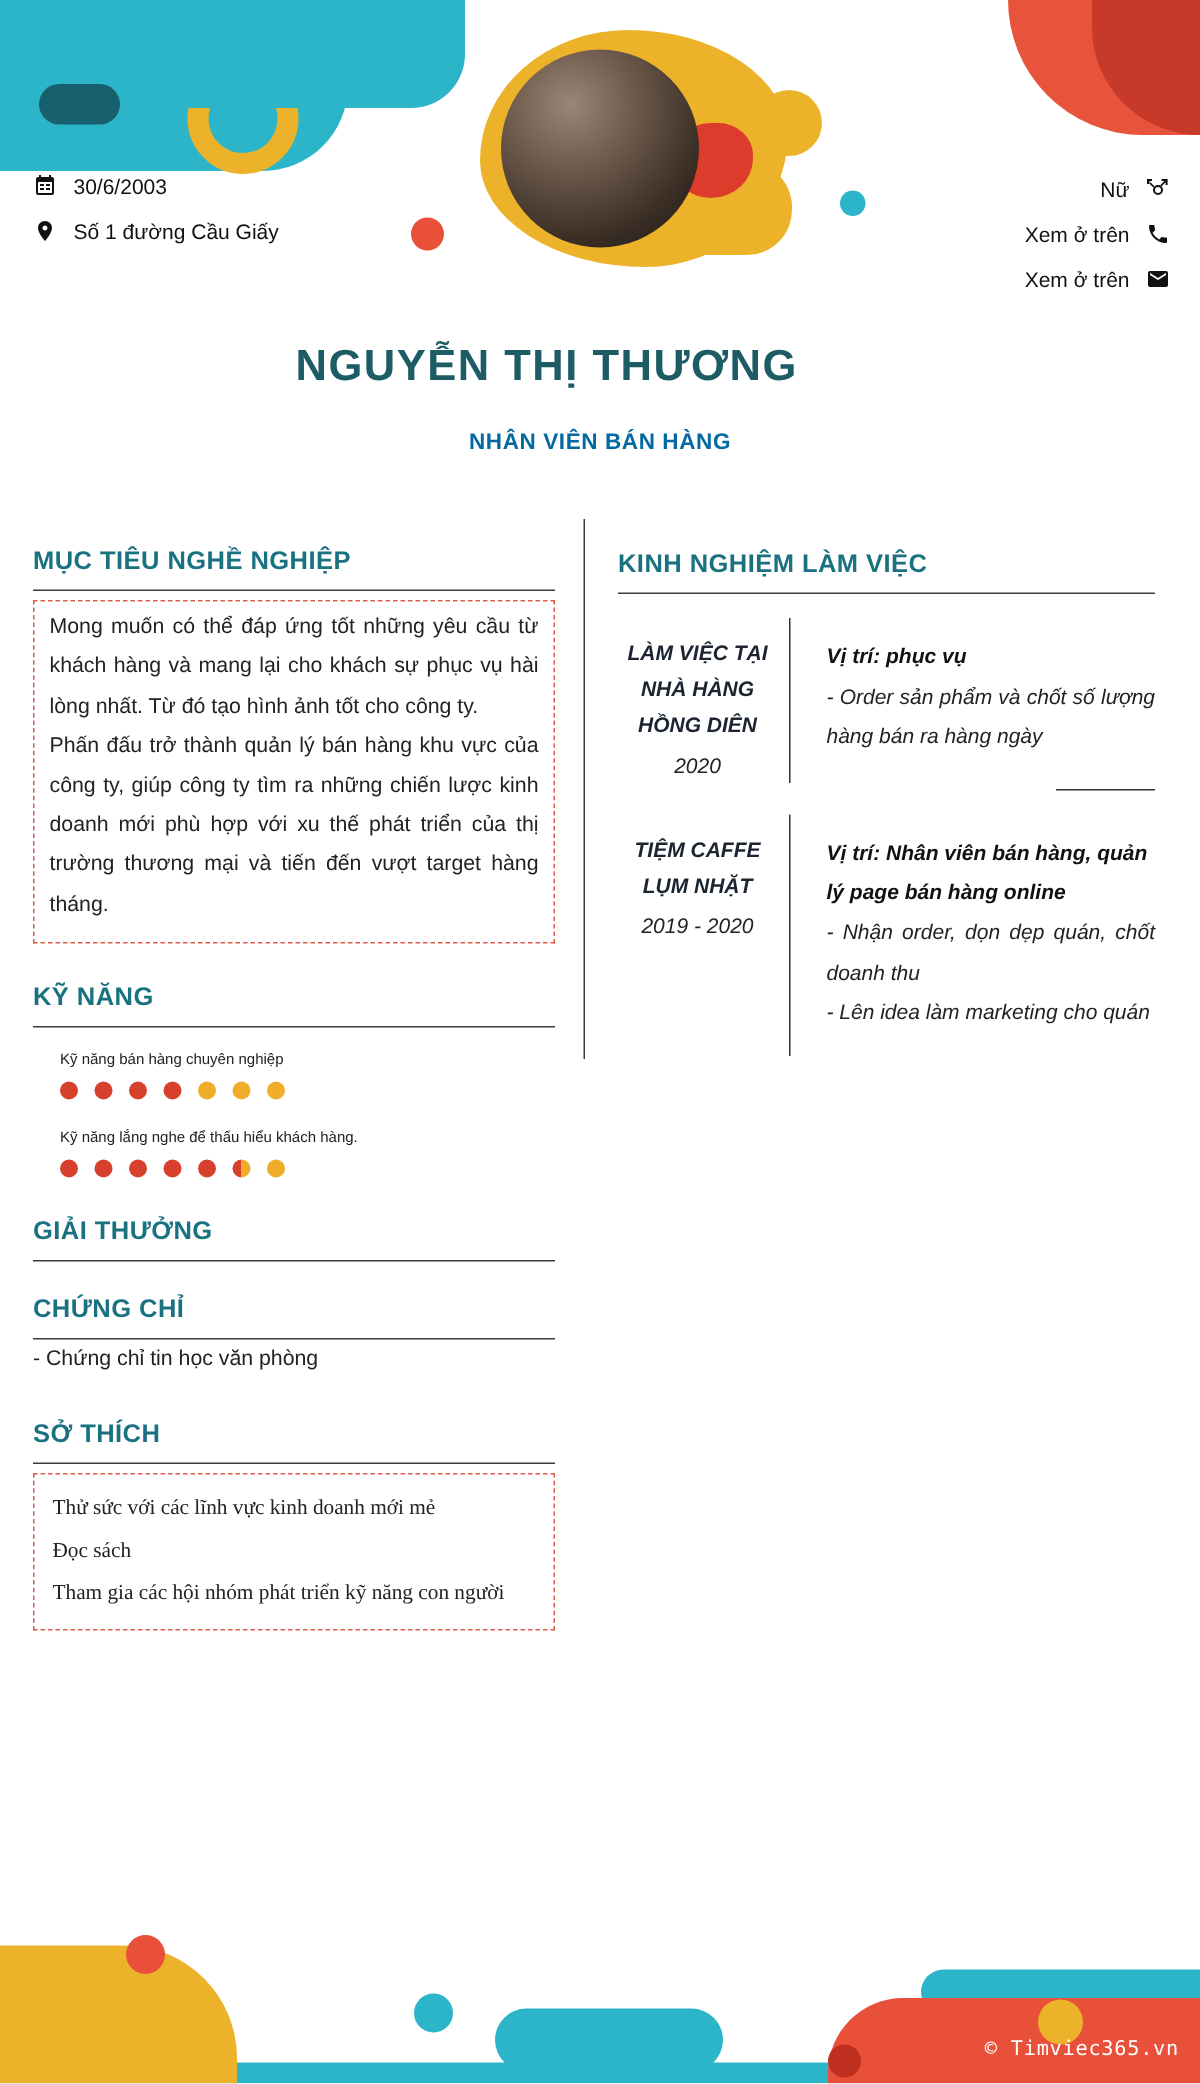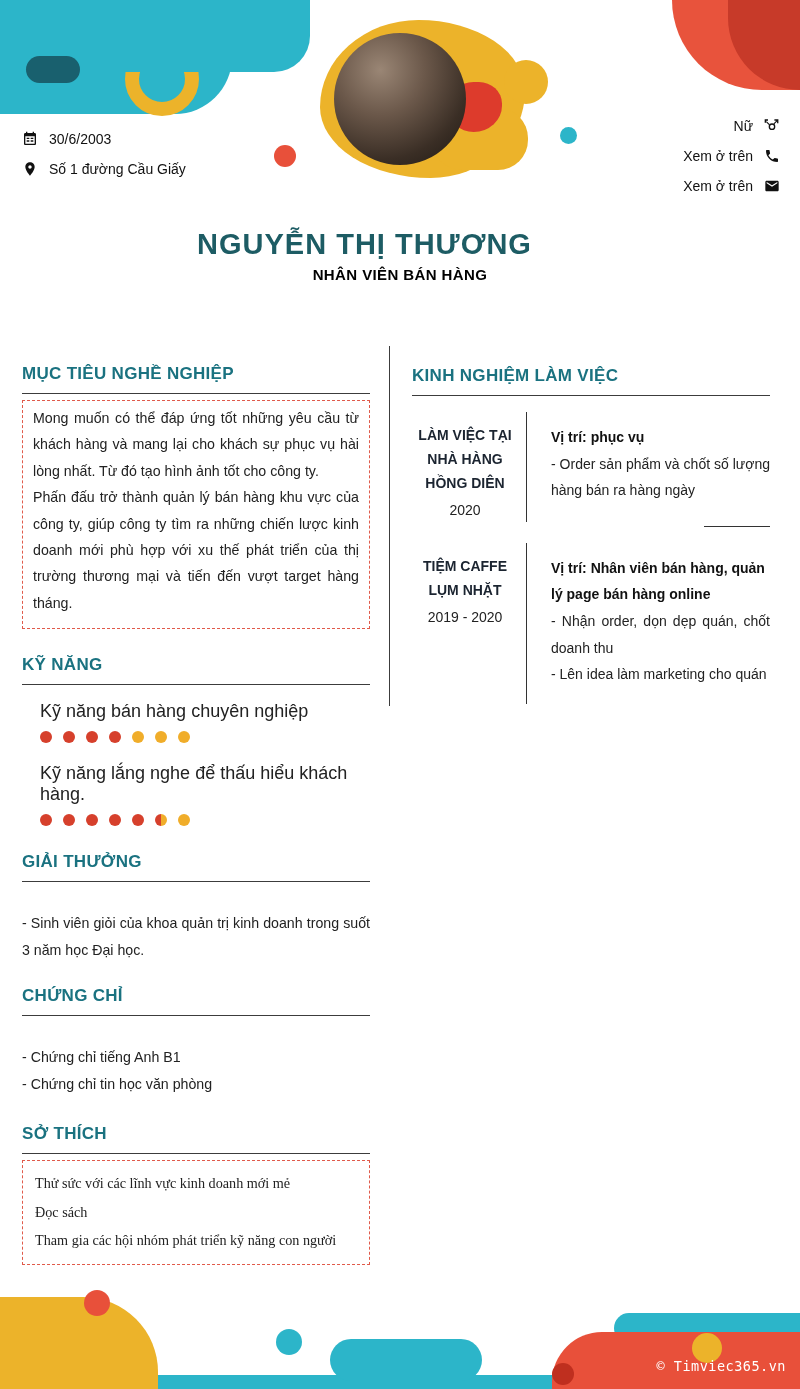--- a/index.html
+++ b/index.html
@@ -33,61 +33,61 @@
   .bl-cyandot{bottom:34px;left:276px;width:26px;height:26px;background:#2cb5c9;border-radius:50%;z-index:2;}
   .bc-teal{bottom:8px;left:330px;width:152px;height:42px;background:#2cb5c9;border-radius:21px;z-index:2;}
   .br-cyanbar{bottom:46px;right:0;width:186px;height:30px;background:#2cb5c9;border-radius:15px 0 0 15px;z-index:2;}
   .br-orange{bottom:0;right:0;width:248px;height:57px;background:#e8503a;border-radius:50px 0 0 0;z-index:3;}
   .br-reddot{bottom:4px;left:552px;width:22px;height:22px;background:#bf2f1f;border-radius:50%;z-index:4;}
   .br-ycircle{bottom:26px;right:78px;width:30px;height:30px;background:#ecb32a;border-radius:50%;z-index:4;}
   .copyright{bottom:15px;right:14px;color:#fff;font-family:"DejaVu Sans Mono", monospace;
              font-size:13.5px;z-index:5;letter-spacing:.5px;}
 
   
-  .contact-left{position:absolute;left:22px;top:131px;z-index:6;}
+  .contact-left{position:absolute;left:22px;top:116px;z-index:6;}
   .contact-right{position:absolute;right:20px;top:118px;z-index:6;text-align:right;}
   .c-row{display:flex;align-items:center;gap:11px;margin-bottom:14px;font-size:14px;color:#111;}
   .contact-right .c-row{justify-content:flex-end;}
   .icon{width:16px;height:16px;display:inline-block;flex:0 0 auto;}
   .icon svg{width:16px;height:16px;display:block;fill:#111;}
 
   
   .name{position:absolute;top:228px;left:0;width:729px;text-align:center;z-index:6;
         font-size:29px;font-weight:bold;color:#1d5c64;letter-spacing:1px;}
-  .job-title{position:absolute;top:266px;left:0;width:800px;text-align:center;z-index:6;
-        font-size:15px;font-weight:bold;color:#000000;letter-spacing:.4px;}
+  .job-title{position:absolute;top:286px;left:0;width:800px;text-align:center;z-index:6;
+        font-size:15px;font-weight:bold;color:#0369a1;letter-spacing:.4px;}
 
   
   .col-left{position:absolute;left:22px;top:364px;width:348px;z-index:6;}
   .col-right{position:absolute;left:412px;top:366px;width:358px;z-index:6;}
   .col-divider{position:absolute;left:389px;top:346px;width:1px;height:360px;background:#3c3c3c;z-index:6;}
 
   .h-sec{font-size:17px;font-weight:bold;color:#1a7280;letter-spacing:.3px;
          border-bottom:1px solid #3c3c3c;padding-bottom:9px;margin:0;}
   .mt26{margin-top:26px;} .mt22{margin-top:22px;}
 
   .dashed-box{border:1px dashed #e05a4a;padding:4px 10px 12px;margin-top:6px;
               font-size:14.2px;line-height:1.86;text-align:justify;white-space:pre-line;color:#222;}
   .hobby-box{border:1px dashed #e05a4a;padding:8px 12px 10px;margin-top:6px;
              font-size:14.2px;line-height:2.0;color:#222;font-family:Liberation Serif, serif;}
 
   .skill-item{margin-top:16px;margin-left:18px;}
-  .skill-label{font-size:18px;color:#222;margin-bottom:9px;}
+  .skill-label{font-size:10px;color:#222;margin-bottom:9px;}
   .dots{line-height:0;margin-bottom:20px;}
   .dot{display:inline-block;width:12px;height:12px;border-radius:50%;margin-right:11px;}
   .dot.red{background:#d6402c;}
   .dot.yellow{background:#f0ad2a;}
   .dot.half{background:linear-gradient(90deg,#d6402c 50%,#f0ad2a 50%);}
 
   .sec-text{font-size:14.2px;line-height:1.9;margin-top:28px;text-align:justify;}
   .sec-line{font-size:14.2px;line-height:1.9;}
   .first-gap{margin-top:28px;}
 
   
-  .xp-entry{display:flex;margin-top:16px;}
+  .xp-entry{display:flex;margin-top:16px;font-style:italic;}
   .xp-left{width:106px;flex:0 0 auto;text-align:center;padding:12px 8px 0 0;}
   .xp-company{font-size:14px;font-weight:bold;color:#1b2430;line-height:1.7;}
   .xp-period{font-size:14px;color:#222;margin-top:4px;line-height:1.6;}
   .xp-right{flex:1;border-left:1px solid #333;padding:12px 0 16px 24px;}
   .xp-position{font-size:14px;font-weight:bold;color:#111;line-height:1.9;}
   .xp-duty{font-size:14px;color:#222;line-height:1.9;text-align:justify;}
   .xp-sep{width:66px;height:1px;background:#333;margin:4px 0 2px auto;}
 </style>
 </head>
 <body>
@@ -183,24 +183,22 @@
     <div class="skill-item">
       <div class="skill-label">Kỹ năng bán hàng chuyên nghiệp</div>
       <div class="dots"><span class="dot red"></span><span class="dot red"></span><span class="dot red"></span><span class="dot red"></span><span class="dot yellow"></span><span class="dot yellow"></span><span class="dot yellow"></span></div>
     </div>
     <div class="skill-item">
       <div class="skill-label">Kỹ năng lắng nghe để thấu hiểu khách hàng.</div>
       <div class="dots"><span class="dot red"></span><span class="dot red"></span><span class="dot red"></span><span class="dot red"></span><span class="dot red"></span><span class="dot half"></span><span class="dot yellow"></span></div>
     </div>
 
     <h2 class="h-sec mt26">GIẢI THƯỞNG</h2>
-    <div class="sec-text">- Sinh viên giỏi của khoa quản trị kinh doanh trong suốt 3 năm học Đại học.</div>
 
     <h2 class="h-sec mt22">CHỨNG CHỈ</h2>
-    <div class="sec-line first-gap">- Chứng chỉ tiếng Anh B1</div>
     <div class="sec-line">- Chứng chỉ tin học văn phòng</div>
 
     <h2 class="h-sec mt26">SỞ THÍCH</h2>
     <div class="hobby-box">
       <div>Thử sức với các lĩnh vực kinh doanh mới mẻ</div>
       <div>Đọc sách</div>
       <div>Tham gia các hội nhóm phát triển kỹ năng con người</div>
     </div>
   </div>
 

